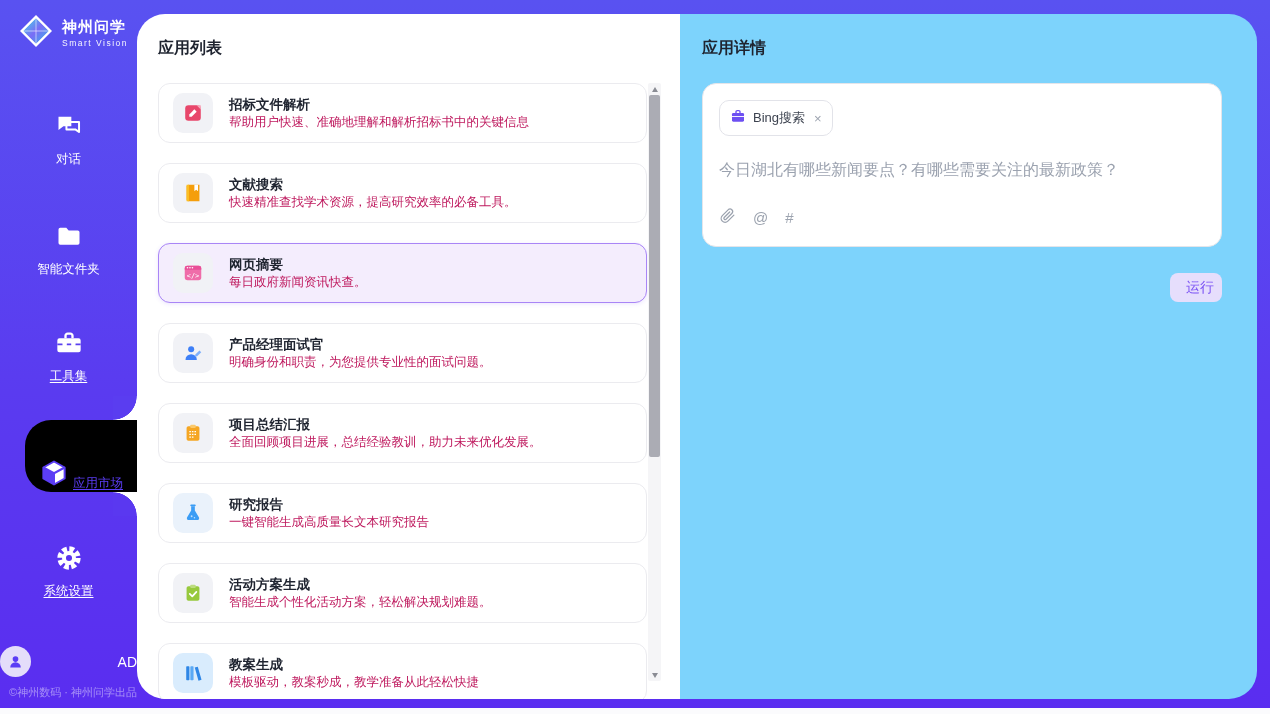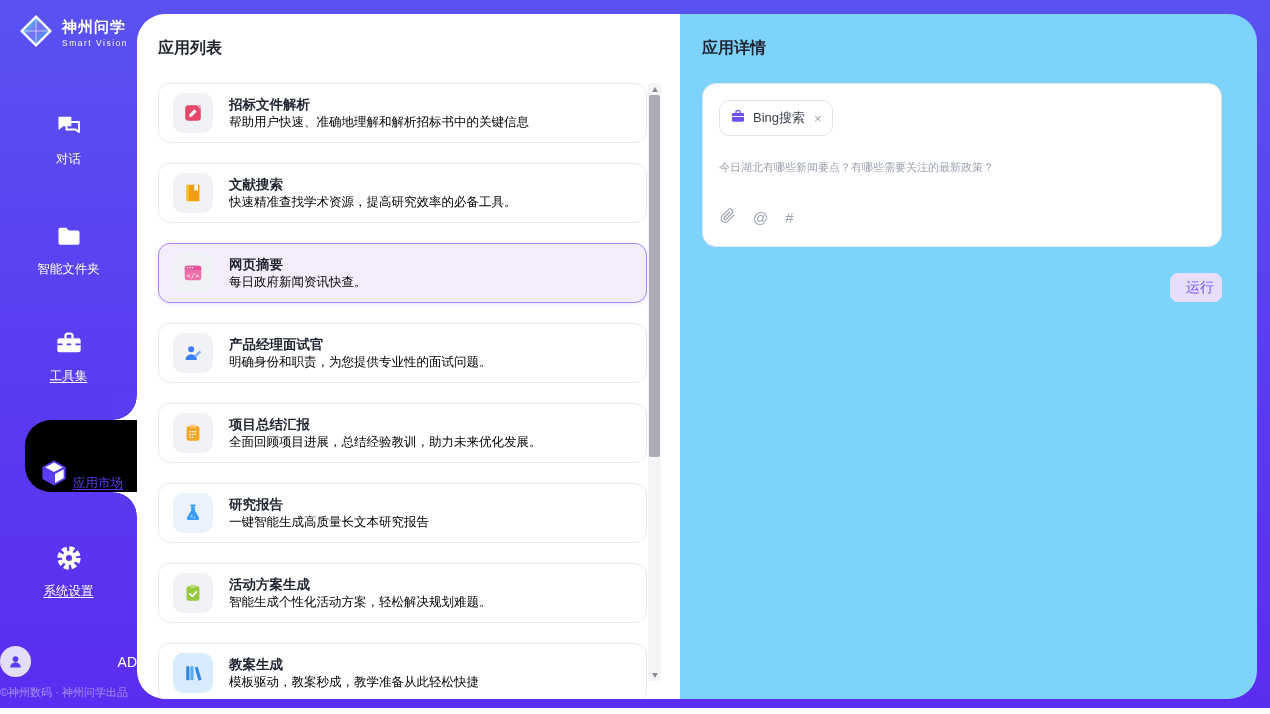--- a/index.html
+++ b/index.html
@@ -22,50 +22,50 @@
   
   .active-bubble { position:absolute; left:25px; top:420px; width:112px; height:72px; background:#000000;
     border-radius:26px 0 0 26px; display:flex; flex-direction:row; align-items:flex-end; justify-content:center; gap:4px; cursor:pointer; }
   .active-bubble .nav-label { color:#5B3DF5; }
   .fillet { position:absolute; right:0; width:24px; height:24px; }
   .fillet.top { top:396px; background:radial-gradient(circle 24px at 0 0, #5A3DF0 23.4px, #fff 24px); }
   .fillet.bottom { top:492px; background:radial-gradient(circle 24px at 0 24px, #5A38F0 23.4px, #fff 24px); }
   .user-row { position:absolute; left:0; top:646px; width:137px; display:flex; align-items:center; justify-content:space-between; gap:12px; cursor:pointer; }
   .avatar { width:31px; height:31px; border-radius:50%; background:#E4DDFA; display:flex; align-items:center; justify-content:center; }
   .user-label { color:#fff; font-size:14px; }
-  .copyright { position:absolute; left:0; top:685px; width:137px; text-align:left; color:rgba(255,255,255,.45); font-size:11px; }
+  .copyright { position:absolute; left:0; top:685px; width:137px; text-align:right; color:rgba(255,255,255,.45); font-size:11px; }
   
   .content { position:absolute; left:137px; top:14px; width:1120px; height:685px; border-radius:28px; overflow:hidden; display:flex; z-index:1; }
   .bottom-strip { position:absolute; left:0; bottom:0; width:1270px; height:6px; background:#FBFBFD; z-index:3; }
   
   .list-panel { width:543px; height:100%; background:#fff; position:relative; padding:24px 0 0 21px; }
   .panel-title { font-size:16px; font-weight:bold; color:#1F2430; height:19px; }
   .cards { margin-top:26px; width:489px; }
   .card { width:489px; height:60px; border:1px solid #EBEBEF; border-radius:12px; background:#fff;
     display:flex; align-items:center; padding:0 14px; margin-bottom:20px; cursor:pointer; }
   .card.selected { background:#F4EDFD; border:1.5px solid #A985F6; box-shadow:0 1px 4px rgba(120,80,240,.15); }
   .tile { width:40px; height:40px; border-radius:10px; background:#F1F2F6; display:flex; align-items:center; justify-content:center; flex:none; margin-right:16px; }
   .tile.blue1 { background:#EAF2FB; } .tile.blue2 { background:#D9ECFD; }
   .card-name { font-size:13.5px; font-weight:bold; color:#1F2430; }
-  .card-desc { font-size:12.5px; color:#000000; }
+  .card-desc { font-size:12.5px; color:#be185d; }
   
   .scrollbar { position:absolute; left:511px; top:69px; height:598px; width:13px; background:#F5F5F7; border-radius:2px; }
   .sb-arrow { position:absolute; left:0; width:13px; height:10px; display:flex; align-items:center; justify-content:center; cursor:pointer; }
   .sb-arrow.up { top:1px; } .sb-arrow.down { bottom:1px; }
   .tri-up { width:0; height:0; border-left:3.5px solid transparent; border-right:3.5px solid transparent; border-bottom:5px solid #8A8C94; }
   .tri-down { width:0; height:0; border-left:3.5px solid transparent; border-right:3.5px solid transparent; border-top:5px solid #8A8C94; }
   .sb-thumb { position:absolute; left:1px; top:12px; width:11px; height:362px; background:#ABACB4; border-radius:2px; cursor:pointer; }
   
   .detail-panel { flex:1; height:100%; background:#7dd3fc; padding:24px 35px 0 22px; display:flex; flex-direction:column; }
   .detail-card { margin-top:26px; height:164px; background:#fff; border:1px solid #E4E5EA; border-radius:14px; padding:16px; display:flex; flex-direction:column; }
   .tag { display:inline-flex; align-items:center; gap:7px; border:1px solid #E2E3E9; border-radius:10px;
     padding:7px 10px; background:#fff; align-self:flex-start; cursor:pointer; }
   .tag-label { font-size:13px; color:#3D4350; }
   .tag-close { font-size:13px; color:#9CA3AF; margin-left:2px; cursor:pointer; line-height:1; }
-  .query { margin-top:24px; font-size:11px; color:#9BA2AF; flex:1; cursor:text; }
+  .query { margin-top:24px; font-size:16px; color:#9BA2AF; flex:1; cursor:text; }
   .tools { display:flex; align-items:center; gap:17px; margin-bottom:2px; }
   .tool-glyph { font-size:15px; color:#9CA3AF; cursor:pointer; line-height:1; }
   .run-btn { margin-top:26px; align-self:flex-end; width:52px; height:29px; border:none; border-radius:8px;
     background:#E6DEFC; color:#7B52F4; font-size:14px; font-family:"Liberation Sans",sans-serif; cursor:pointer;padding-left:8px; }
 </style>
 </head>
 <body>
 
 <aside class="sidebar">
   <div class="logo">

